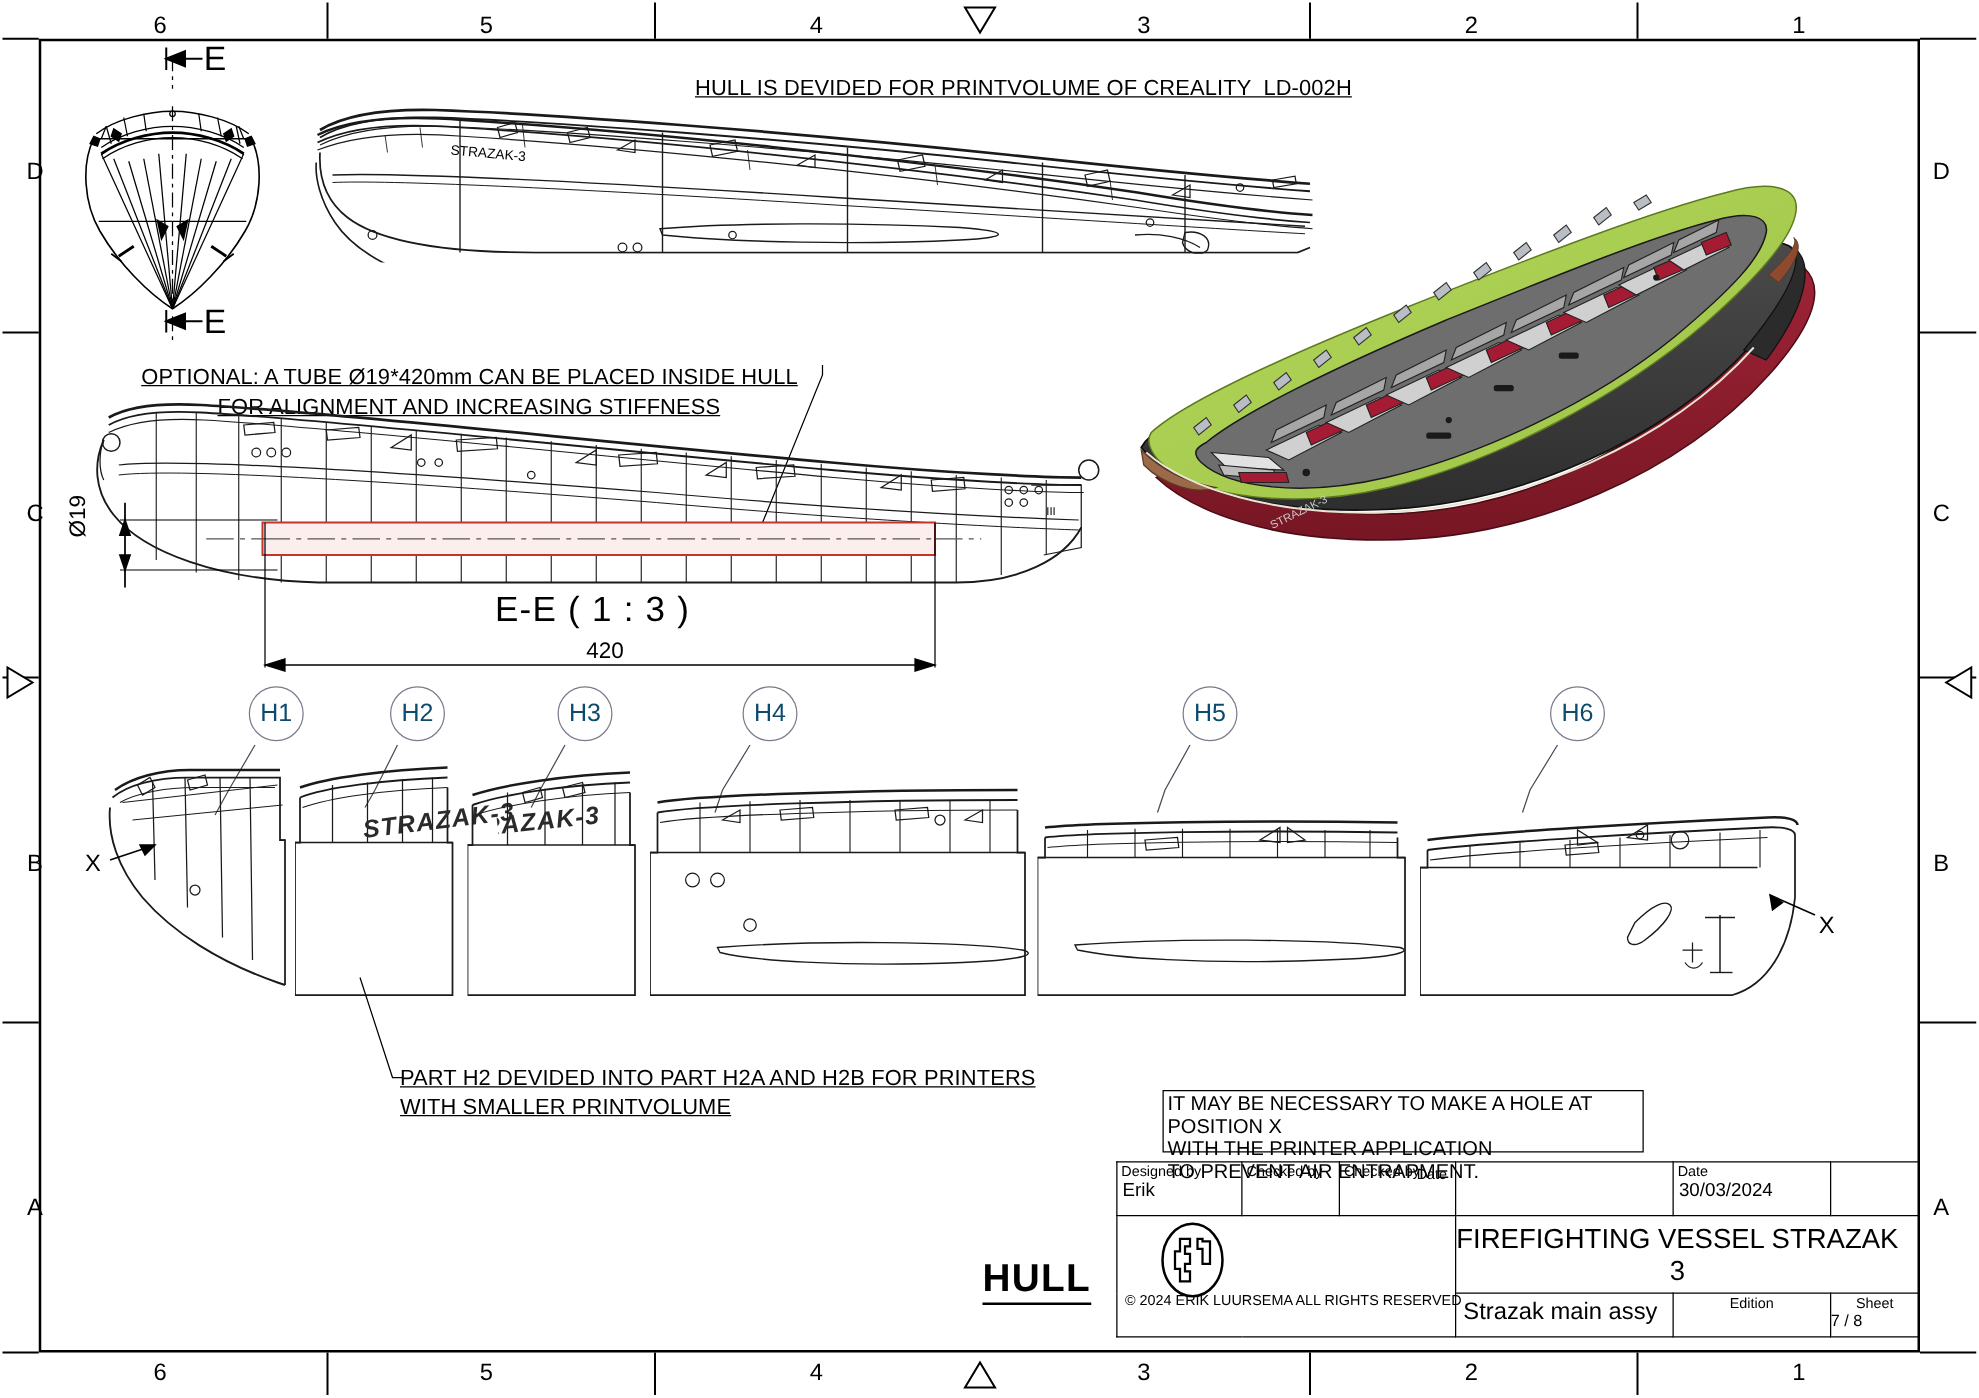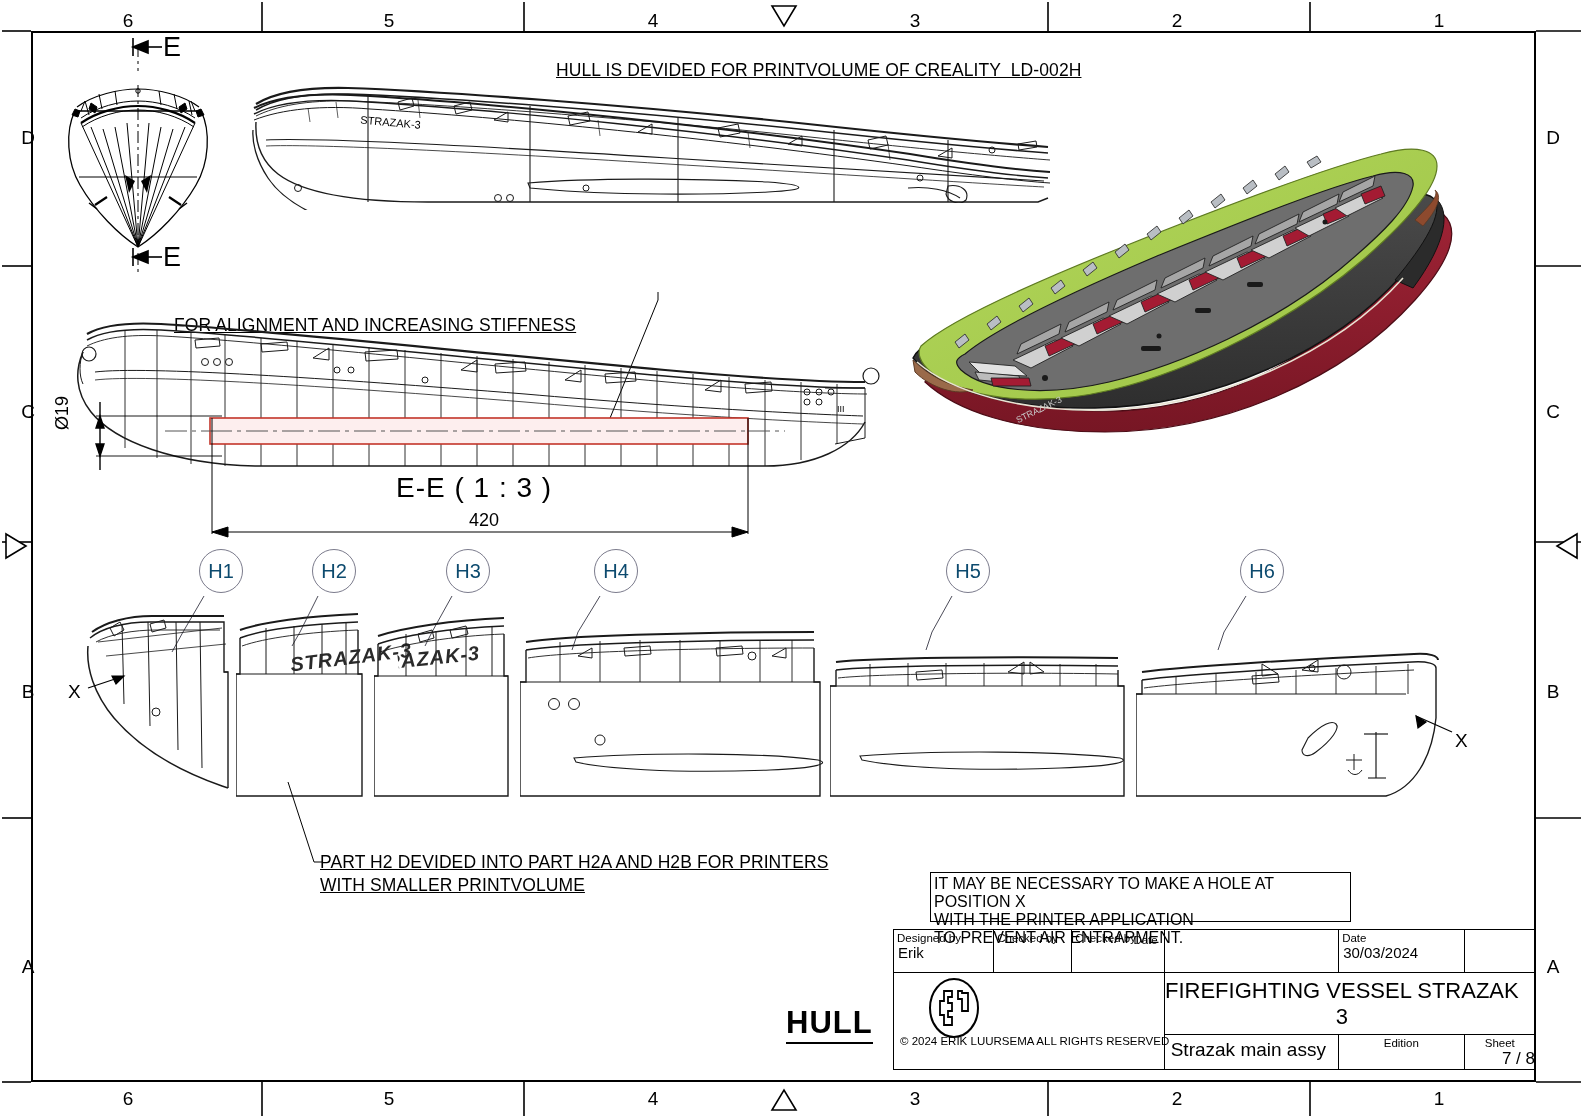--- a/index.html
+++ b/index.html
@@ -17,27 +17,27 @@
   .balloon{position:absolute;width:42px;height:42px;border:1px solid #7b7b8c;border-radius:50%;
        display:flex;align-items:center;justify-content:center;font-size:20px;color:#0c4a6e;background:#fff;}
   .xmark{position:absolute;font-size:19px;}
   .dimtxt{position:absolute;font-size:18px;}
   
   #tb{position:absolute;left:893px;top:929px;width:643px;height:110px;}
   #tb table{border-collapse:collapse;width:643px;font-size:11.5px;}
   #tb td{border:1px solid #000;padding:0;vertical-align:top;}
   .cellhead{font-size:11.5px;padding:2px 3px 0 3px;display:block;}
   .cellval{font-size:15px;padding:0 3px 2px 4px;display:block;}
-  .noteBox{position:absolute;left:930px;top:872px;width:421px;height:50px;
+  .noteBox{position:absolute;left:930px;top:872px;width:385px;height:50px;
      border:1px solid #000;box-sizing:border-box;font-size:16px;line-height:18px;padding:2px 3px;}
   #hull-label{position:absolute;left:786px;top:1005px;font-size:31px;font-weight:bold;
      letter-spacing:1px;border-bottom:2px solid #000;padding-bottom:1px;}
   .ttl-main{font-size:22px;text-align:center;padding:5px 16px 4px 0;display:block;}
   .ttl-sub{font-size:19px;padding:4px 0 4px 6px;display:block;}
-  .sheetnum{font-size:17px;text-align:right;display:block;}
+  .sheetnum{font-size:13px;text-align:left;display:block;}
   .cellmini{font-size:11.5px;text-align:center;display:block;padding-top:2px;}
   .copyright{position:absolute;left:900px;top:1056px;font-size:11.5px;}
 </style>
 </head>
 <body>
 
 <div id="sheet">
 
   <div id="frame-border"></div>
 
@@ -333,20 +333,21 @@
     <g fill="#1a1a1a" stroke="none">
       <circle cx="150" cy="268" r="3"></circle>
         <circle cx="264" cy="226" r="2.5"></circle>
       <rect x="300" y="198" width="16" height="5" rx="2"></rect>
       <rect x="352" y="172" width="16" height="5" rx="2"></rect>
       <rect x="246" y="236" width="20" height="5" rx="2"></rect>
       <circle cx="430" cy="112" r="2.5"></circle>
     </g>
   </svg>
 
+  <div class="note" style="left:113px;top:290px;">OPTIONAL: A TUBE Ø19*420mm CAN BE PLACED INSIDE HULL</div>
   <div class="note" style="left:174px;top:314px;">FOR ALIGNMENT AND INCREASING STIFFNESS</div>
   <svg class="abs" style="left:596px;top:288px;" width="70" height="150">
     <g stroke="#000" stroke-width="1" fill="none">
       <path d="M 62,4 L 62,12 L 10,140"></path>
     </g>
   </svg>
 
   <svg class="abs" style="left:65px;top:318px;" width="820" height="160">
     <g stroke="#1a1a1a" fill="none" stroke-width="1">
 

